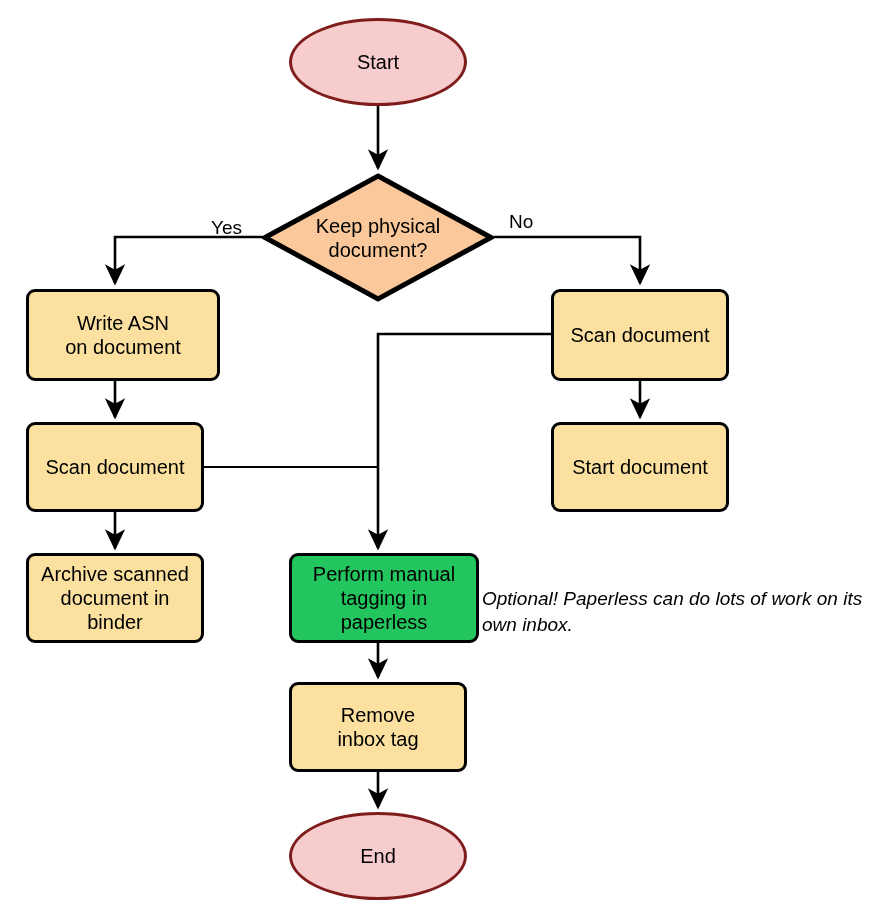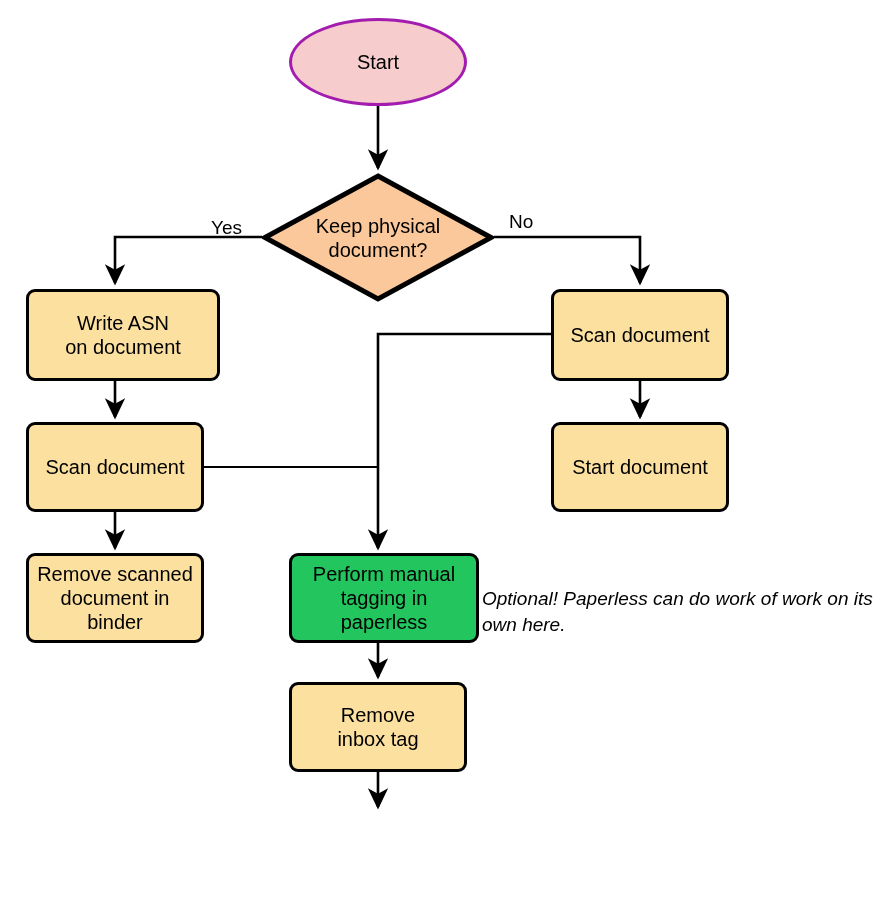--- a/index.html
+++ b/index.html
@@ -35,21 +35,21 @@
     color: #000000;
     font-size: 20px;
     line-height: 1.2;
     white-space: pre-line;
   }
   .node-process {
     border: 3px solid #000000;
     border-radius: 9px;
   }
   .node-terminal {
-    border: 3px solid #a21caf;
+    border: 3px solid #7f1d1d;
     border-radius: 50%;
   }
   .node-decision-wrap {
     position: absolute;
     display: flex;
     align-items: center;
     justify-content: center;
   }
   .node-decision-shape {
     position: absolute;
@@ -122,35 +122,36 @@
     </svg>
     <span class="node-decision-label">Keep physical
 document?</span>
   </div>
 
   <div class="node node-process" id="node-write-asn-on-document" style="left: 26px; top: 289px; width: 194px; height: 92px; background: rgb(251, 224, 160); color: rgb(0, 0, 0);">Write ASN
 on document</div>
 
   <div class="node node-process" id="node-scan-document-left" style="left: 26px; top: 422px; width: 178px; height: 90px; background: rgb(251, 224, 160); color: rgb(0, 0, 0);">Scan document</div>
 
-  <div class="node node-process" id="node-archive-scanned-document-in-binder" style="left: 26px; top: 553px; width: 178px; height: 90px; background: rgb(251, 224, 160); color: rgb(0, 0, 0);">Remove scanned
+  <div class="node node-process" id="node-archive-scanned-document-in-binder" style="left: 26px; top: 553px; width: 178px; height: 90px; background: rgb(251, 224, 160); color: rgb(0, 0, 0);">Archive scanned
 document in
 binder</div>
 
   <div class="node node-process" id="node-scan-document-right" style="left: 551px; top: 289px; width: 178px; height: 92px; background: rgb(251, 224, 160); color: rgb(0, 0, 0);">Scan document</div>
 
   <div class="node node-process" id="node-trash-document" style="left: 551px; top: 422px; width: 178px; height: 90px; background: rgb(251, 224, 160); color: rgb(0, 0, 0);">Start document</div>
 
   <div class="node node-process" id="node-perform-manual-tagging-in-paperless" style="left: 289px; top: 553px; width: 190px; height: 90px; background: #22c55e; color: rgb(0, 0, 0);">Perform manual
 tagging in
 paperless</div>
 
   <div class="node node-process" id="node-remove-inbox-tag" style="left: 289px; top: 682px; width: 178px; height: 90px; background: rgb(251, 224, 160); color: rgb(0, 0, 0);">Remove
 inbox tag</div>
 
+  <div class="node node-terminal" id="node-end" style="left: 289px; top: 812px; width: 178px; height: 88px; background: rgb(247, 204, 204); color: rgb(0, 0, 0);">End</div>
 
   <span class="edge-label" id="edge-label-yes" style="left: 211px; top: 217px;">Yes</span>
 
   <span class="edge-label" id="edge-label-no" style="left: 509px; top: 211px;">No</span>
 
-  <div class="annotation" id="annotation-optional-note" style="left: 482px; top: 586px; width: 406px;">Optional! Paperless can do work of work on its own here.</div>
+  <div class="annotation" id="annotation-optional-note" style="left: 482px; top: 586px; width: 406px;">Optional! Paperless can do lots of work on its own inbox.</div>
 
 </div>
 
 </body></html>

